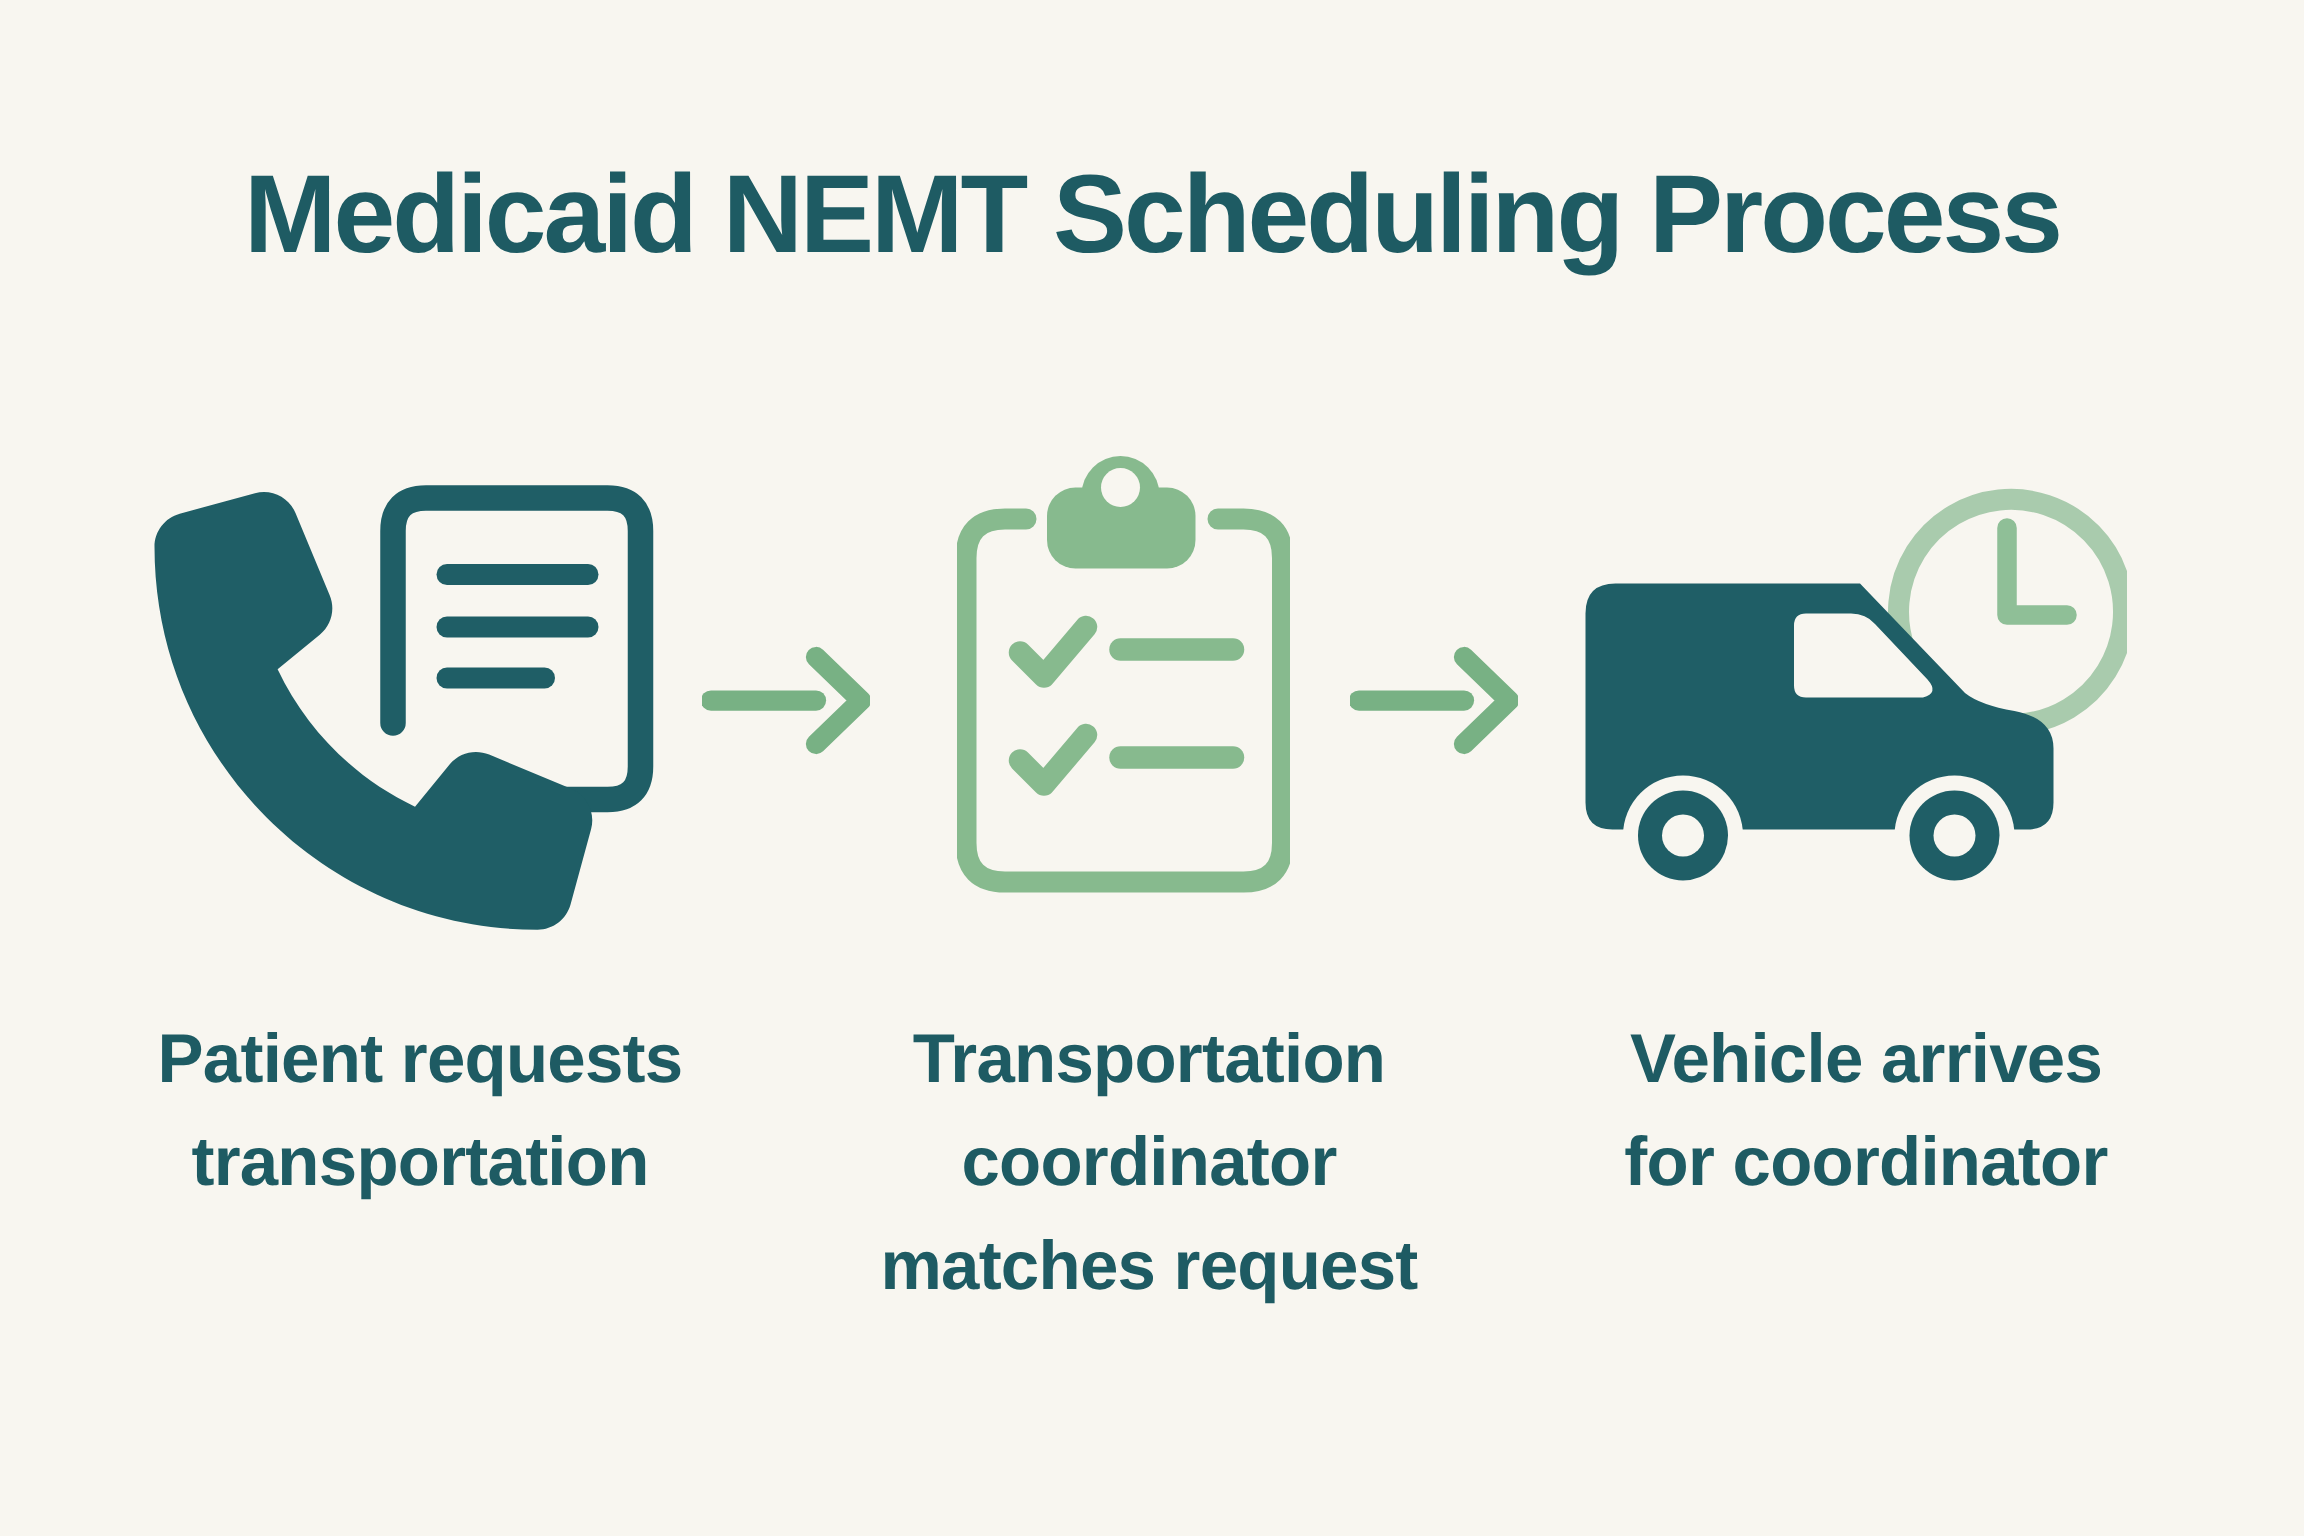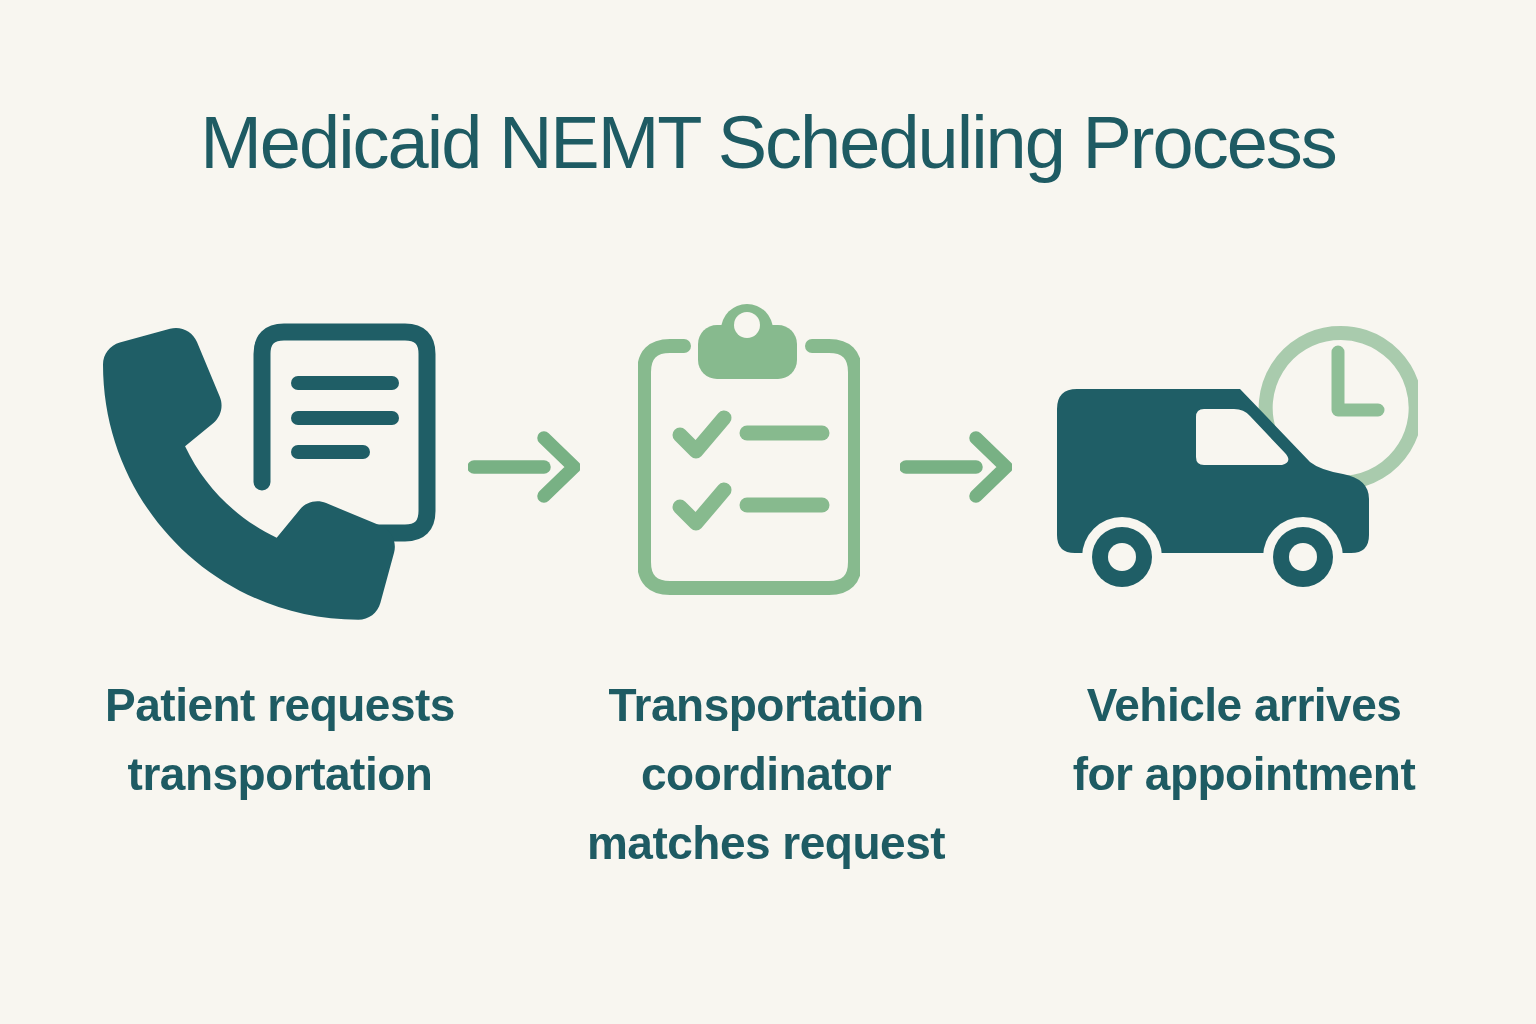--- a/index.html
+++ b/index.html
@@ -23,21 +23,21 @@
     background:var(--background);
     overflow:hidden;
   }
   .title{
     position:absolute;
     left:0; right:0; top:106px;
     margin:0;
     text-align:center;
     font-size:74px;
     line-height:1;
-    font-weight:normal;
+    font-weight:bold;
     letter-spacing:-2px;
     color:var(--text-teal);
   }
   figure.icon, figure.arrow{
     position:absolute;
     margin:0;
     padding:0;
   }
   figure svg{display:block;width:100%;height:100%;}
   .icon-phone   {left:95px;  top:320px; width:345px; height:300px;}
@@ -140,15 +140,15 @@
       <circle class="fill-bg" cx="255" cy="235" r="14"></circle>
     </svg>
   </figure>
 
   <p class="label label-1">Patient requests
 transportation</p>
   <p class="label label-2">Transportation
 coordinator
 matches request</p>
   <p class="label label-3">Vehicle arrives
-for appointment</p>
+for coordinator</p>
 
 </div>
 
 </body></html>

